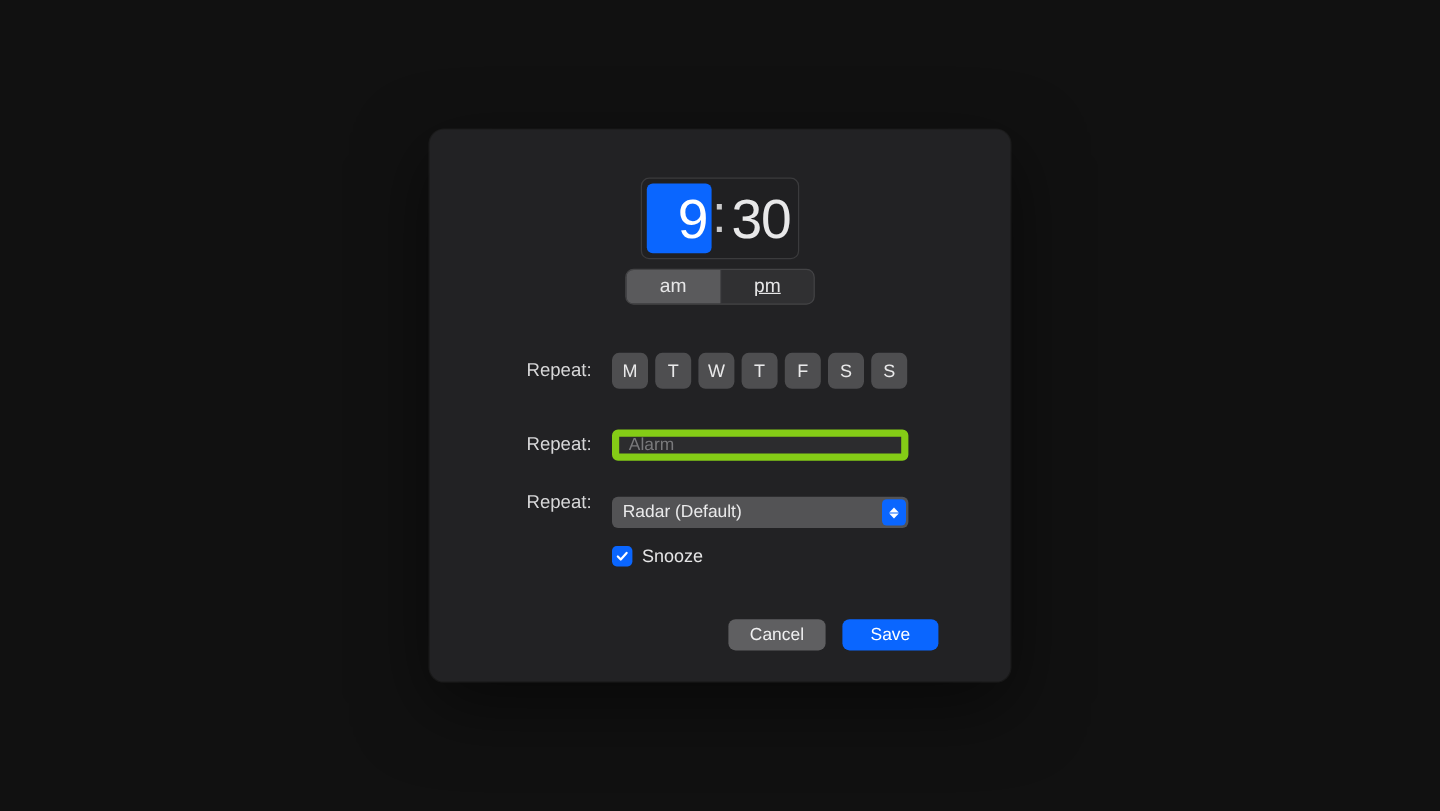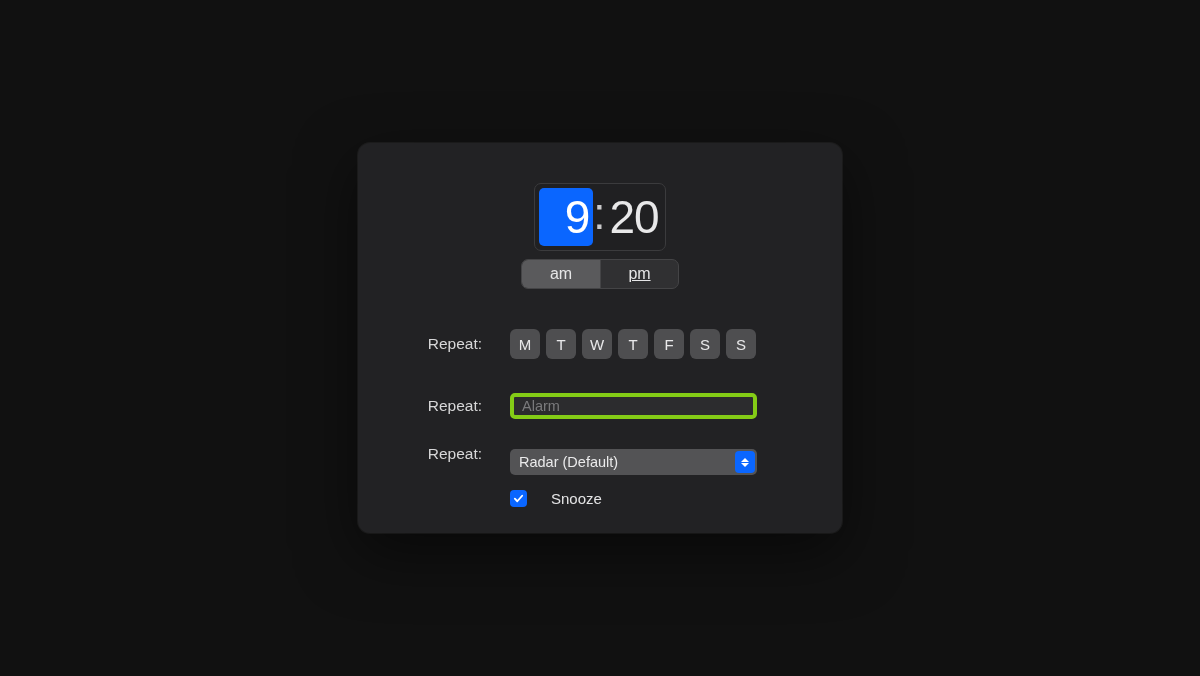--- a/index.html
+++ b/index.html
@@ -91,21 +91,21 @@
   .row {
     display: flex;
     align-items: center;
     margin-bottom: 14px;
   }
   .row .label {
     width: 92px;
     text-align: right;
     color: #d7d7d8;
     font-size: 15.5px;
-    padding-right: 28px;
+    padding-right: 17px;
   }
   .row .control { flex: 0 0 auto; }
 
   .repeat-row { margin-bottom: 34px; }
 
   .day-buttons { display: flex; gap: 6px; }
   .day-btn {
     width: 30px;
     height: 30px;
     background: #4e4e50;
@@ -117,21 +117,21 @@
     cursor: pointer;
     display: flex;
     align-items: center;
     justify-content: center;
   }
 
   .text-input {
     width: 247px;
     height: 26px;
     background: #2c2c2e;
-    border: 4px solid #84cc16;
+    border: 6px solid #84cc16;
     border-radius: 5px;
     padding: 0 8px;
     color: #d4d4d5;
     font-size: 14.5px;
     outline: none;
   }
   .text-input::placeholder { color: #7a7a7c; }
 
   .select-wrap {
     position: relative;
@@ -171,21 +171,21 @@
   .select-stepper .chev {
     width: 0; height: 0;
     border-left: 4px solid transparent;
     border-right: 4px solid transparent;
   }
   .select-stepper .chev.up   { border-bottom: 4px solid #fff; }
   .select-stepper .chev.down { border-top: 4px solid #fff; }
 
   .checkbox-row { margin-top: 2px; margin-bottom: 0; }
   .checkbox-row .label { visibility: hidden; }
-  .check-wrap { display: flex; align-items: center; gap: 24px; cursor: pointer; }
+  .check-wrap { display: flex; align-items: center; gap: 8px; cursor: pointer; }
   .checkbox-box {
     width: 17px; height: 17px;
     background: #0a66ff;
     border-radius: 4px;
     display: flex;
     align-items: center;
     justify-content: center;
   }
   .checkbox-box svg { width: 11px; height: 11px; }
   .check-label { color: #e4e4e5; font-size: 15px; }
@@ -211,21 +211,21 @@
 </style>
 </head>
 <body>
 
 <div class="dialog">
 
   <div class="time-wrap">
     <div class="time-box">
       <div class="time-segment hour selected">9</div>
       <div class="time-colon">:</div>
-      <div class="time-segment minute">20</div>
+      <div class="time-segment minute">30</div>
     </div>
     <div class="ampm-toggle">
       <div class="seg selected">am</div>
       <div class="seg">pm</div>
     </div>
   </div>
 
   <div class="row repeat-row">
     <div class="label">Repeat:</div>
     <div class="control day-buttons">
@@ -266,14 +266,18 @@
         <span class="checkbox-box">
           <svg viewBox="0 0 12 12">
               <path d="M2 6.2 L4.7 9 L10 3" stroke="#fff" stroke-width="2" fill="none" stroke-linecap="round" stroke-linejoin="round"></path>
             </svg>
         </span>
         <span class="check-label">Snooze</span>
       </label>
     </div>
   </div>
 
+  <div class="actions">
+    <button class="btn secondary">Cancel</button>
+    <button class="btn primary">Save</button>
+  </div>
 
 </div>
 
 </body></html>

